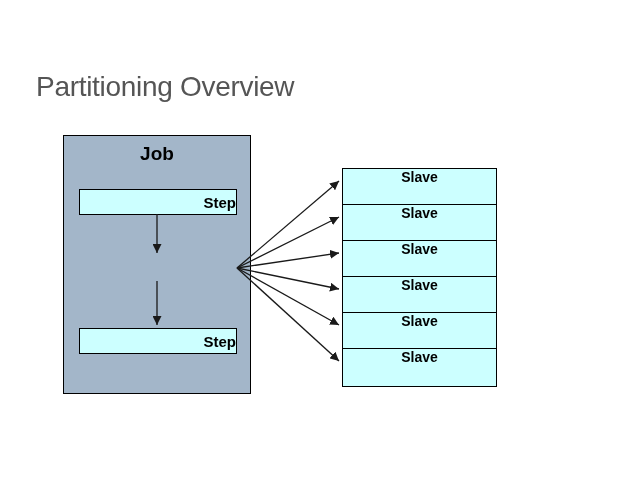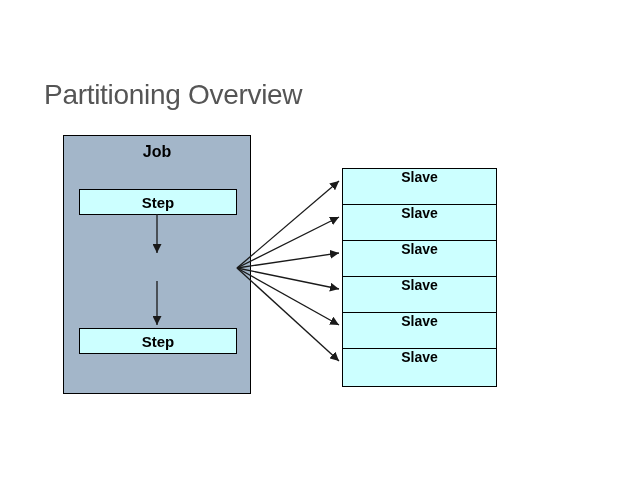--- a/index.html
+++ b/index.html
@@ -17,49 +17,49 @@
     position:relative;
     width:642px;height:491px;
     margin:0 auto;
     background:var(--background,#fff);
     overflow:hidden;
     font-family:"Liberation Sans","DejaVu Sans",sans-serif;
   }
   .slide-title{
     position:absolute;
     left:32px;top:69px;
-    margin:12px;
+    margin:4px;
     font-size:28px;
     line-height:28px;
     font-weight:400;
     letter-spacing:-0.3px;
     color:var(--title-text,#555);
     white-space:nowrap;
   }
   .job{
     position:absolute;
     left:63px;top:135px;
     width:188px;height:259px;
     box-sizing:border-box;
     background:var(--job-fill,#A3B6C9);
     border:1px solid var(--box-border,#000);
   }
   .job-label{
     position:absolute;
     left:0;top:7px;width:100%;
     text-align:center;
-    font-size:16px;font-weight:bold;
+    font-size:19px;font-weight:bold;
     color:var(--label-text,#000);
   }
   .inner-box{
     position:absolute;
     left:15px;width:158px;height:26px;
     box-sizing:border-box;
     border:1px solid var(--box-border,#000);
-    display:flex;align-items:center;justify-content:center;
+    display:flex;align-items:center;justify-content:flex-end;
     font-size:15px;font-weight:bold;
     color:var(--label-text,#000);
   }
   .step-top{top:53px;background:var(--step-fill,#CCFFFF);}
   .master{top:120px;background:var(--master-fill,#FFCCFF);}
   .step-bottom{top:192px;background:var(--step-fill,#CCFFFF);}
   .slave{
     position:absolute;
     left:342px;width:155px;height:39px;
     box-sizing:border-box;

